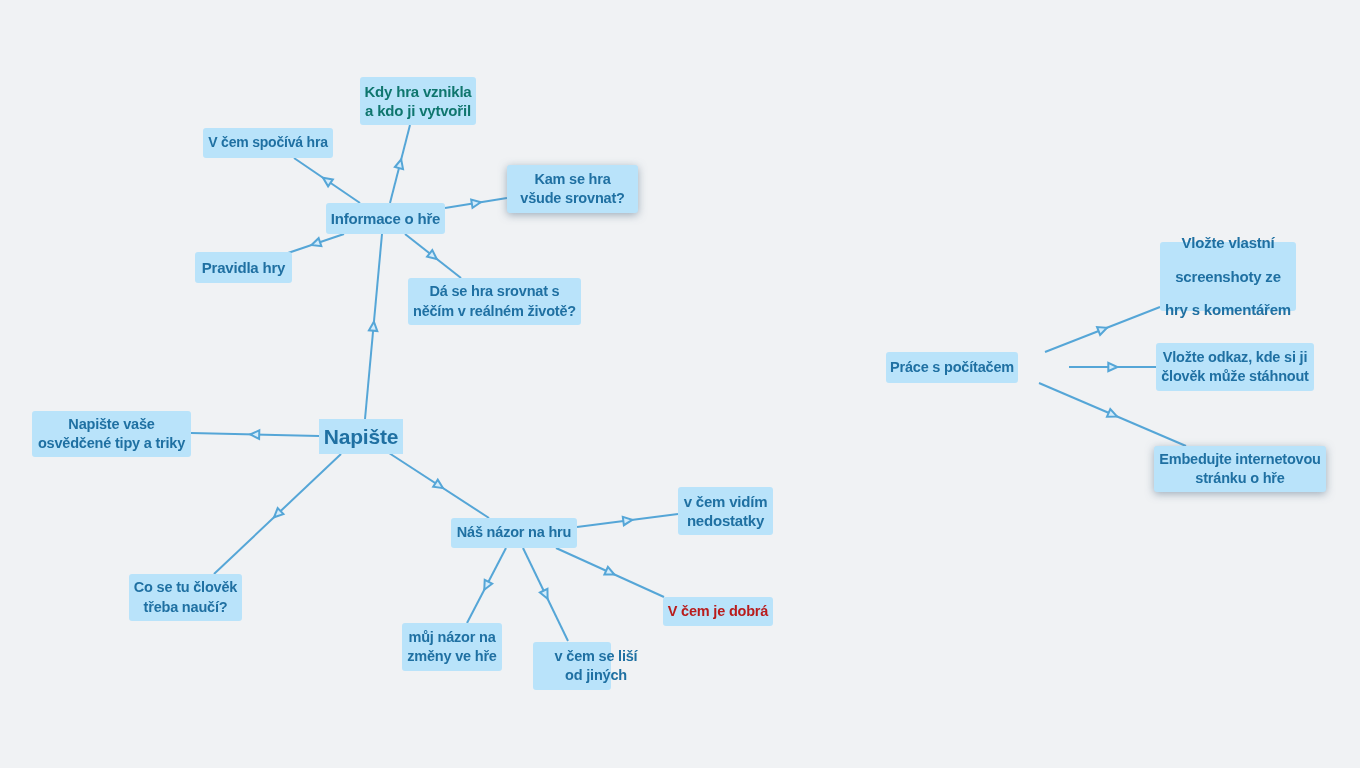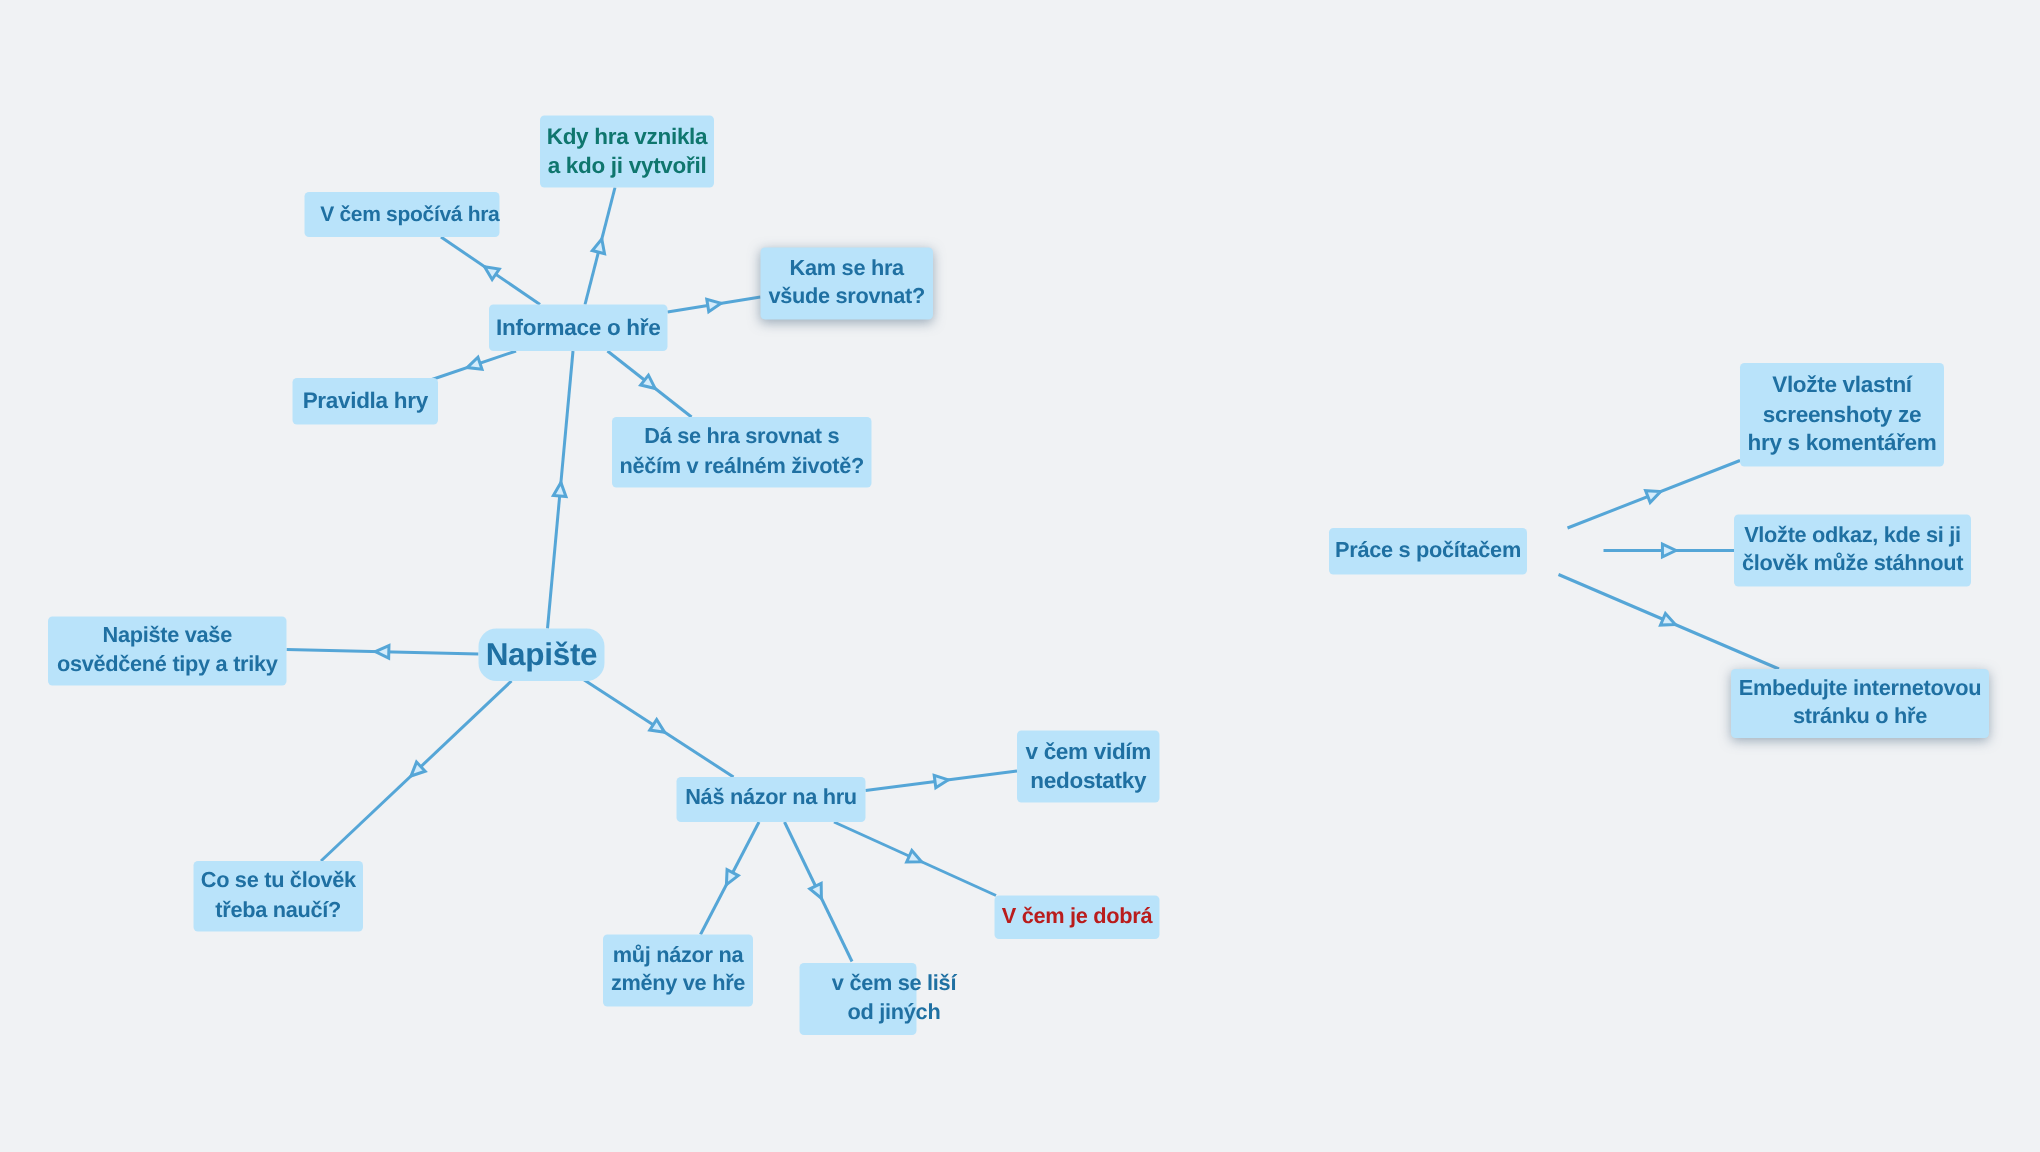--- a/index.html
+++ b/index.html
@@ -38,21 +38,21 @@
     letter-spacing: -0.2px;
     cursor: pointer;
     user-select: none;
   }
   .node .line {
     white-space: nowrap;
   }
   .node.root {
     font-size: 21px;
     line-height: 25px;
-    border-radius: 12px;
+    border-radius: 0;
   }
   .node.shadow {
     box-shadow: 0 2px 8px rgba(90, 115, 138, 0.55);
   }
 </style>
 </head>
 <body>
 
 <div class="canvas" style="background: rgb(240, 242, 244);">
     <svg id="edges" width="1360" height="768">
@@ -124,24 +124,24 @@
     <div class="node root" style="left: 319px; top: 419px; width: 84px; height: 35px; background: rgb(185, 227, 250); color: rgb(31, 112, 162);">
       <div class="line">Napište</div>
     </div>
     <div class="node" style="left: 326px; top: 203px; width: 119px; height: 31px; background: rgb(185, 227, 250); color: rgb(31, 112, 162);">
       <div class="line">Informace o hře</div>
     </div>
     <div class="node" style="left: 360px; top: 77px; width: 116px; height: 48px; background: rgb(185, 227, 250); color: #0f766e;">
       <div class="line">Kdy hra vznikla</div>
       <div class="line">a kdo ji vytvořil</div>
     </div>
-    <div class="node" style="left: 203px; top: 128px; width: 130px; height: 30px; background: rgb(185, 227, 250); color: rgb(31, 112, 162); font-size: 14px; align-items: flex-end;">
+    <div class="node" style="left: 203px; top: 128px; width: 130px; height: 30px; background: rgb(185, 227, 250); color: rgb(31, 112, 162); font-size: 14px;">
       <div class="line">V čem spočívá hra</div>
     </div>
-    <div class="node shadow" style="left: 507px; top: 165px; width: 115px; height: 48px; background: rgb(185, 227, 250); color: rgb(31, 112, 162); font-size: 14.5px;">
+    <div class="node shadow" style="left: 507px; top: 165px; width: 131px; height: 48px; background: rgb(185, 227, 250); color: rgb(31, 112, 162); font-size: 14.5px;">
       <div class="line">Kam se hra</div>
       <div class="line">všude srovnat?</div>
     </div>
     <div class="node" style="left: 195px; top: 252px; width: 97px; height: 31px; background: rgb(185, 227, 250); color: rgb(31, 112, 162);">
       <div class="line">Pravidla hry</div>
     </div>
     <div class="node" style="left: 408px; top: 278px; width: 173px; height: 47px; background: rgb(185, 227, 250); color: rgb(31, 112, 162); font-size: 14.5px;">
       <div class="line">Dá se hra srovnat s</div>
       <div class="line">něčím v reálném životě?</div>
     </div>
@@ -167,21 +167,21 @@
       <div class="line">můj názor na</div>
       <div class="line">změny ve hře</div>
     </div>
     <div class="node" style="left: 533px; top: 642px; width: 78px; height: 48px; background: rgb(185, 227, 250); color: rgb(31, 112, 162); font-size: 14.5px; padding-left: 48px;">
       <div class="line">v čem se liší</div>
       <div class="line">od jiných</div>
     </div>
     <div class="node" style="left: 886px; top: 352px; width: 132px; height: 31px; background: rgb(185, 227, 250); color: rgb(31, 112, 162); font-size: 14.5px;">
       <div class="line">Práce s počítačem</div>
     </div>
-    <div class="node" style="left: 1160px; top: 242px; width: 136px; height: 69px; background: rgb(185, 227, 250); color: rgb(31, 112, 162);">
+    <div class="node" style="left: 1160px; top: 242px; width: 136px; height: 69px; background: rgb(185, 227, 250); color: rgb(31, 112, 162); gap: 14px;">
       <div class="line">Vložte vlastní</div>
       <div class="line">screenshoty ze</div>
       <div class="line">hry s komentářem</div>
     </div>
     <div class="node" style="left: 1156px; top: 343px; width: 158px; height: 48px; background: rgb(185, 227, 250); color: rgb(31, 112, 162); font-size: 14.5px;">
       <div class="line">Vložte odkaz, kde si ji</div>
       <div class="line">člověk může stáhnout</div>
     </div>
     <div class="node shadow" style="left: 1154px; top: 446px; width: 172px; height: 46px; background: rgb(185, 227, 250); color: rgb(31, 112, 162); font-size: 14.5px;">
       <div class="line">Embedujte internetovou</div>

